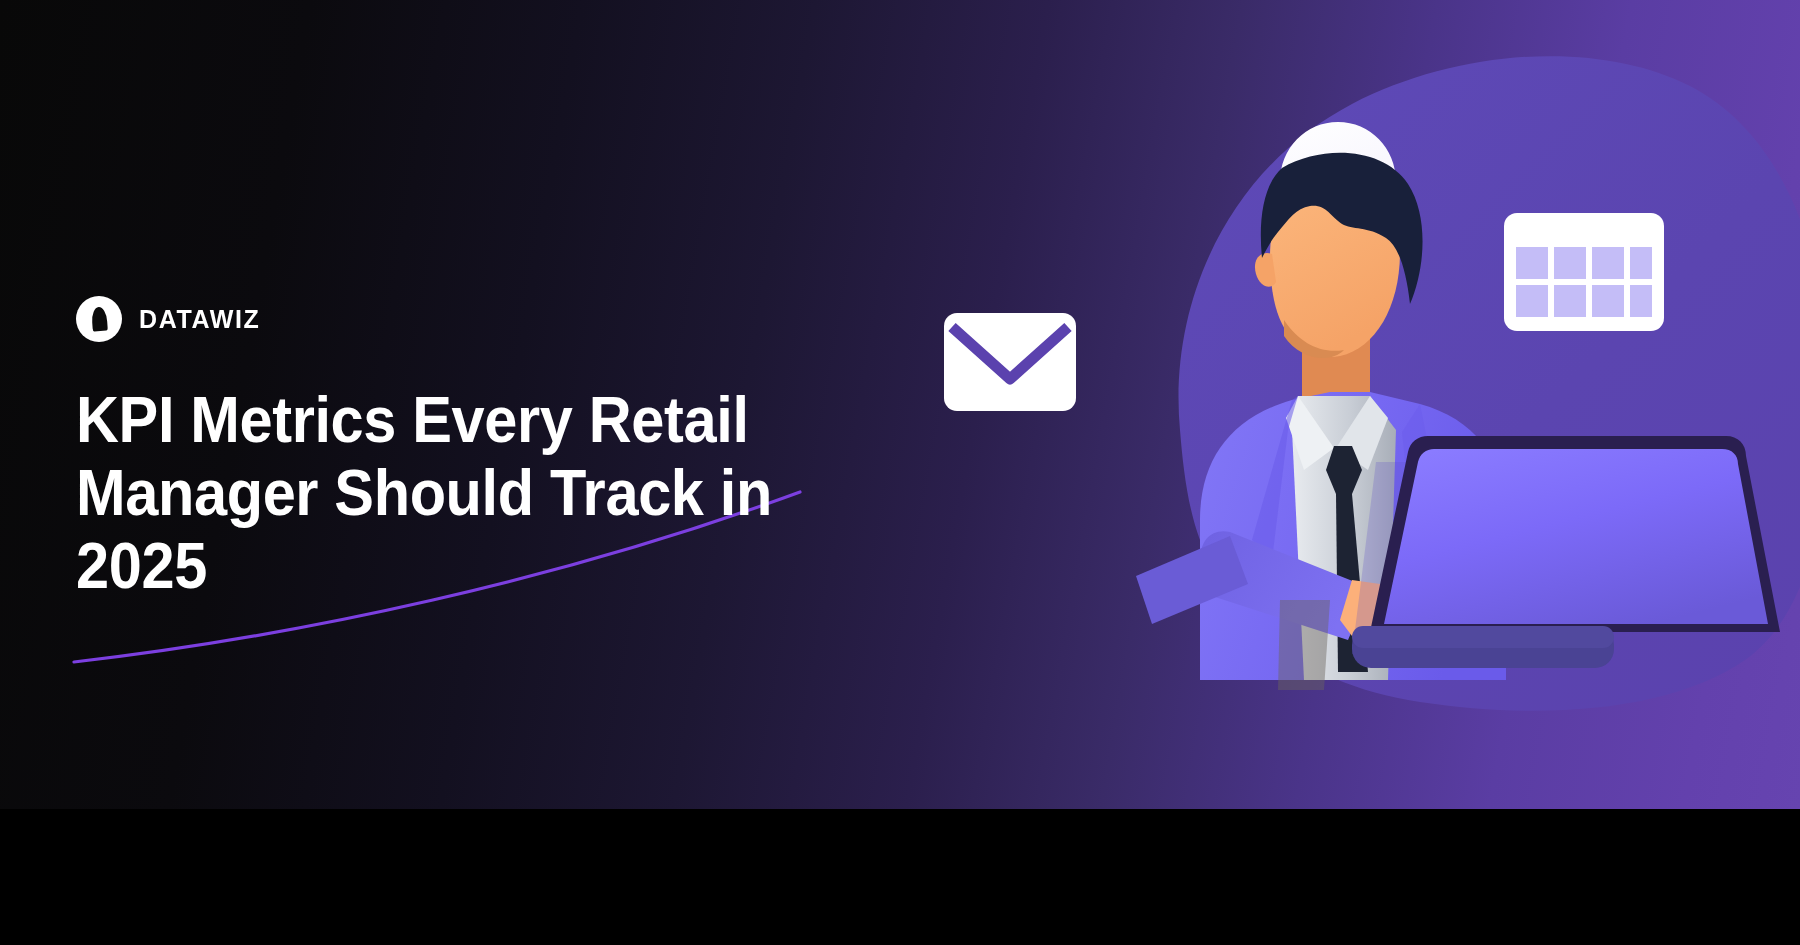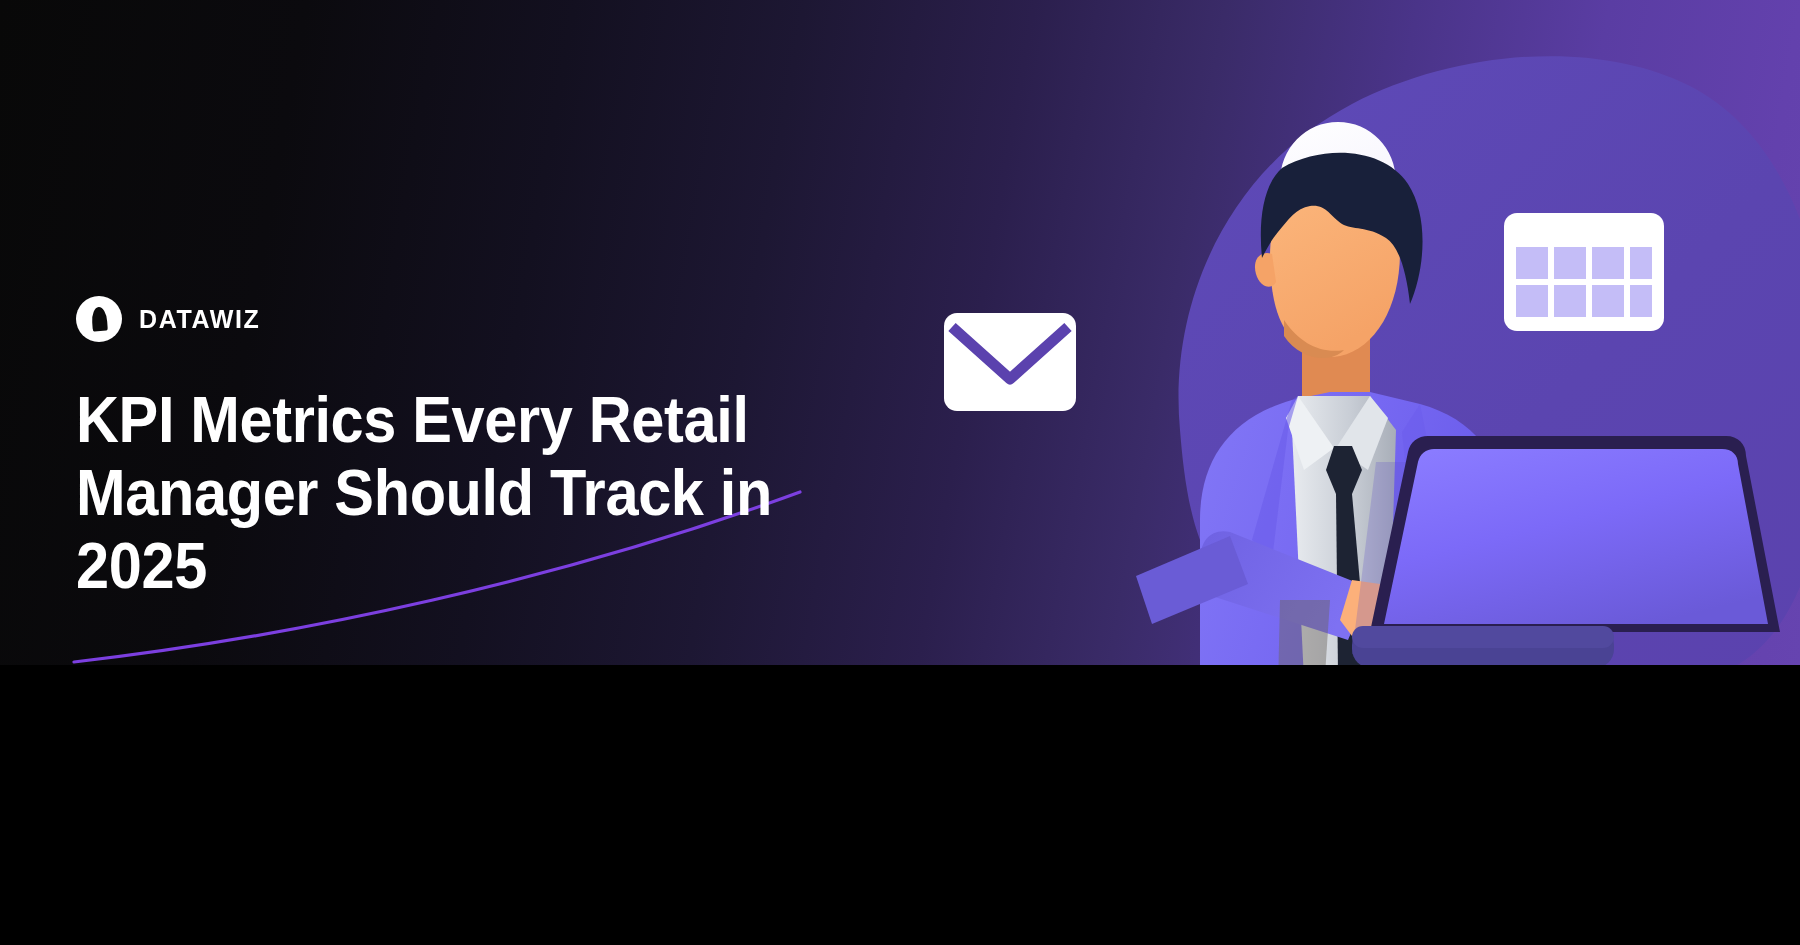--- a/index.html
+++ b/index.html
@@ -1,20 +1,20 @@
 <!DOCTYPE html>
 <html><head>
 <meta charset="utf-8">
 <style>
   * { margin:0; padding:0; box-sizing:border-box; }
   html,body { width:1800px; height:945px; overflow:hidden; background:#000; }
 
   .banner{
     position:relative;
-    width:1800px; height:665px;
+    width:1800px; height:809px;
     overflow:hidden;
     font-family:"Liberation Sans", sans-serif;
     background:linear-gradient(100deg,
         #080808 0%,
         #0b0a0e 16%,
         #131020 30%,
         #1d1733 42%,
         #2b1f4d 54%,
         #3a2b68 64%,
         #4a3489 74%,

